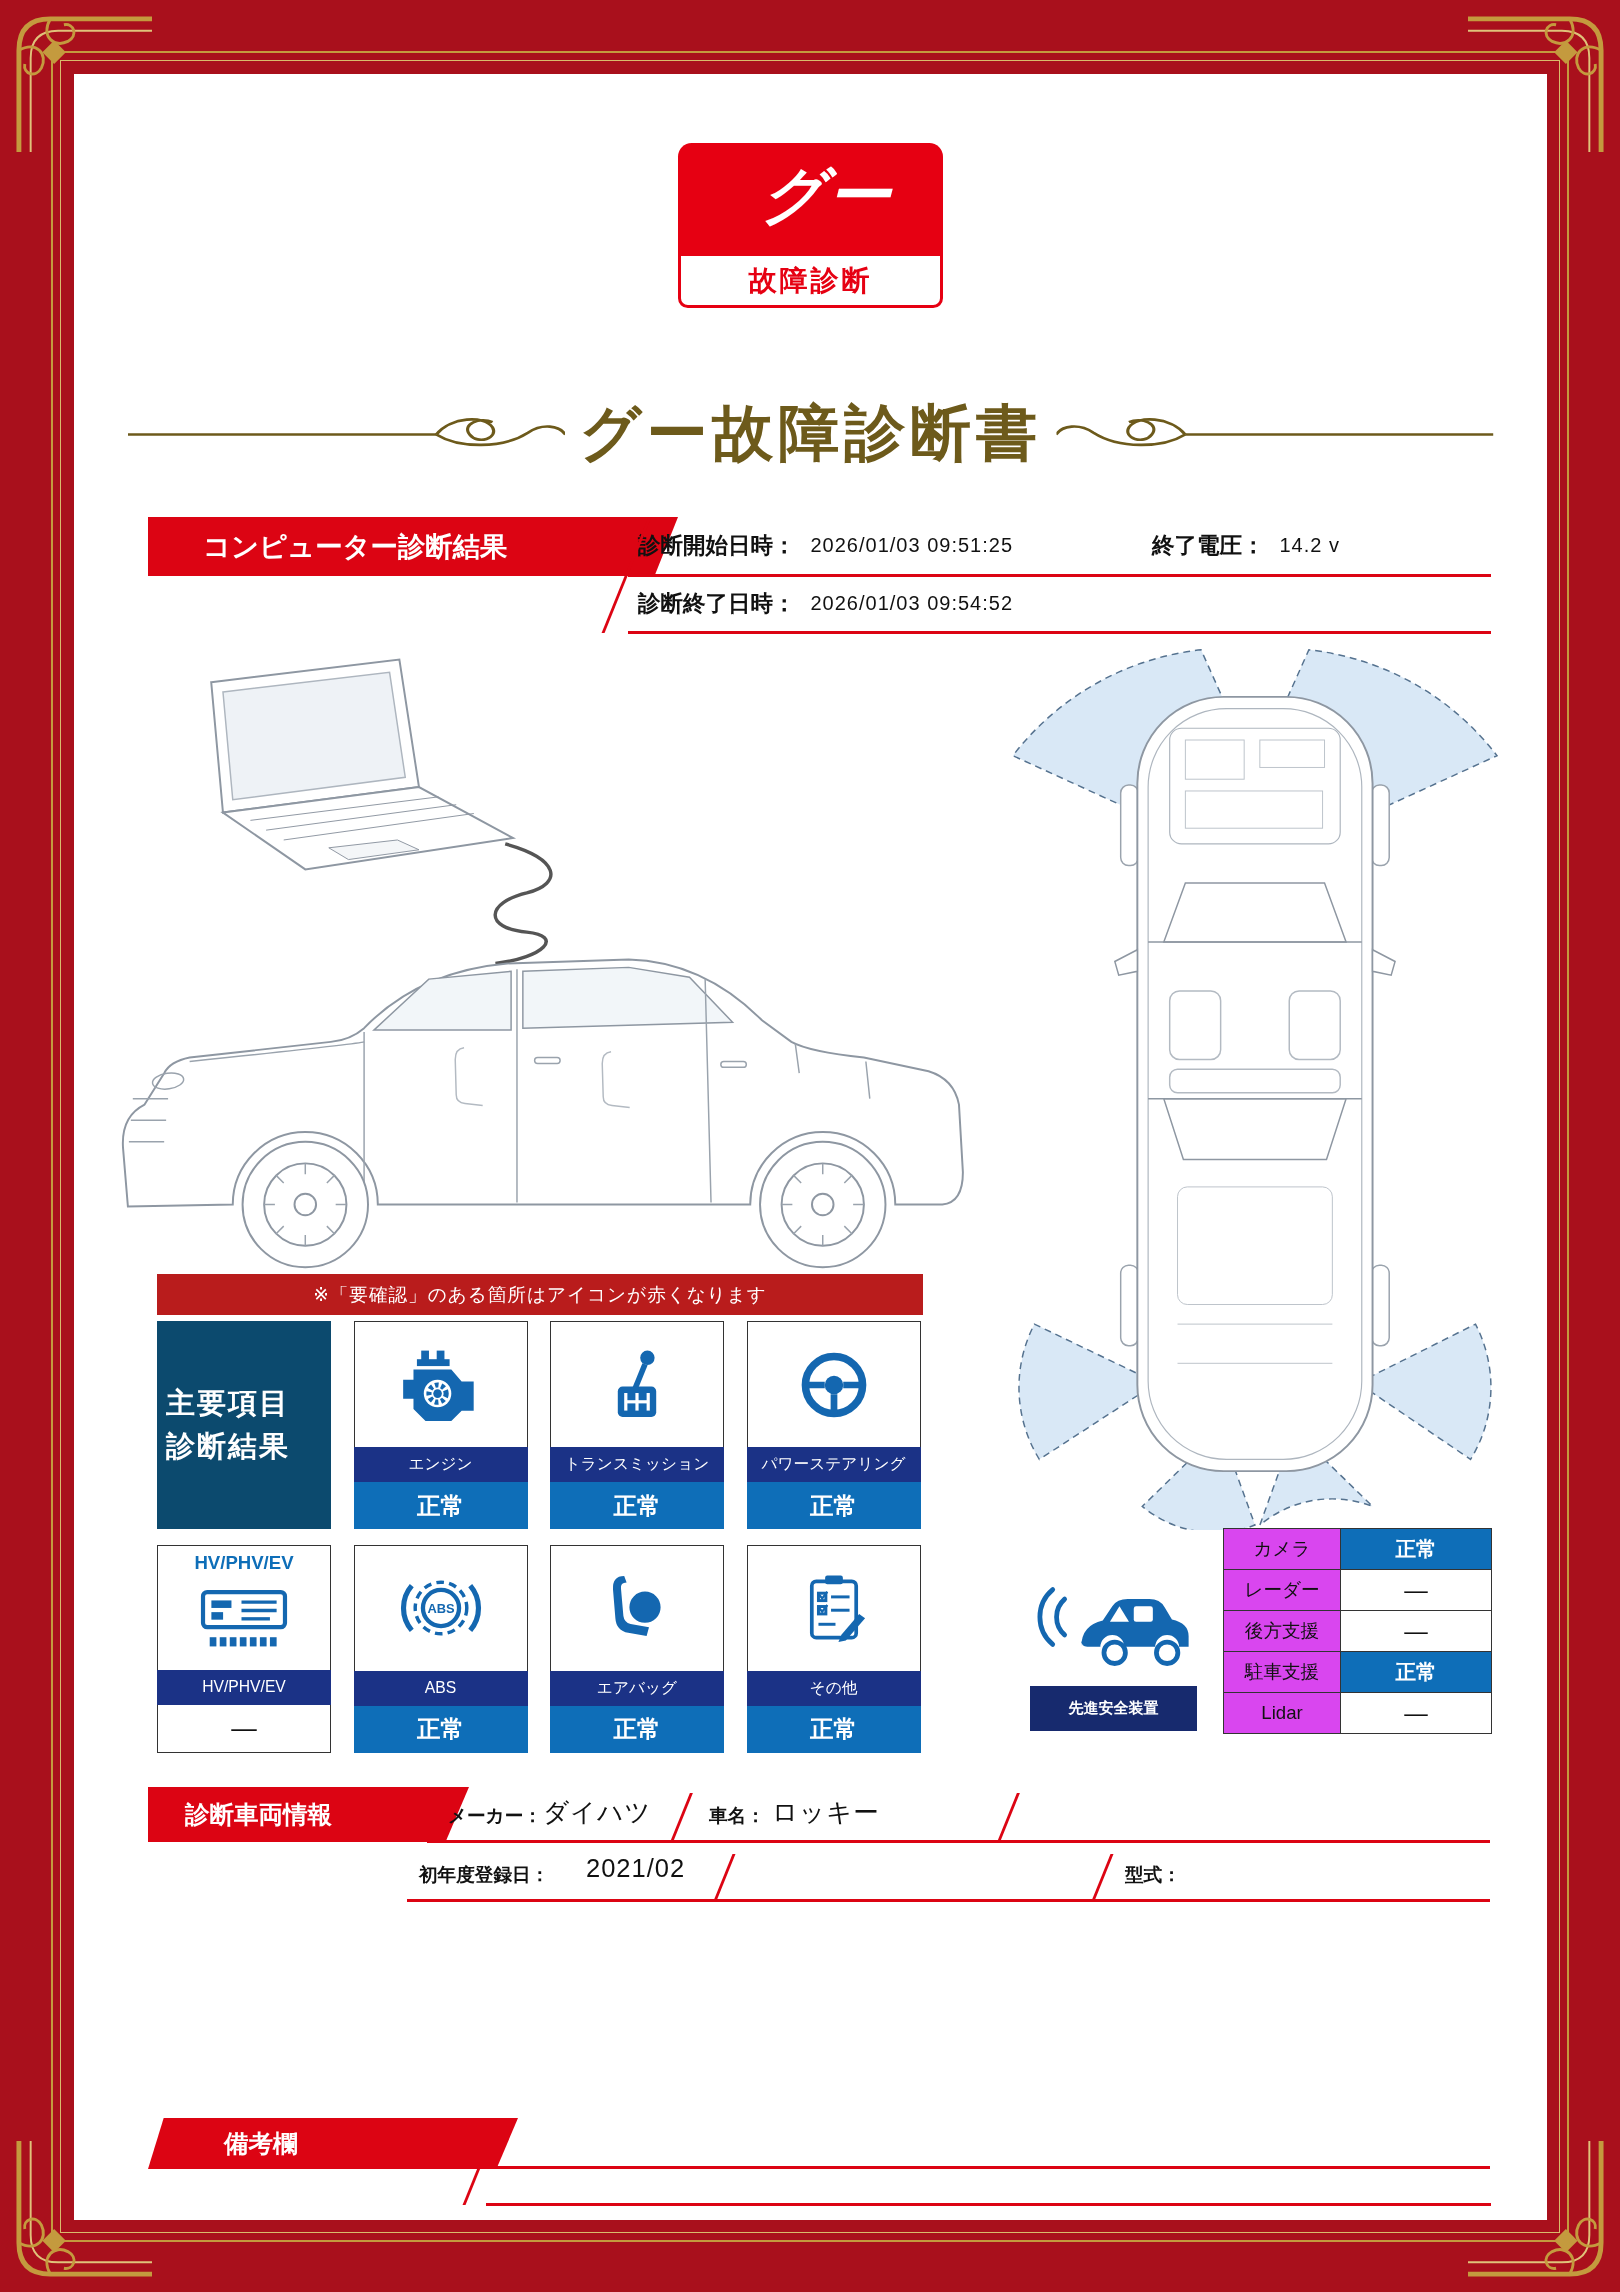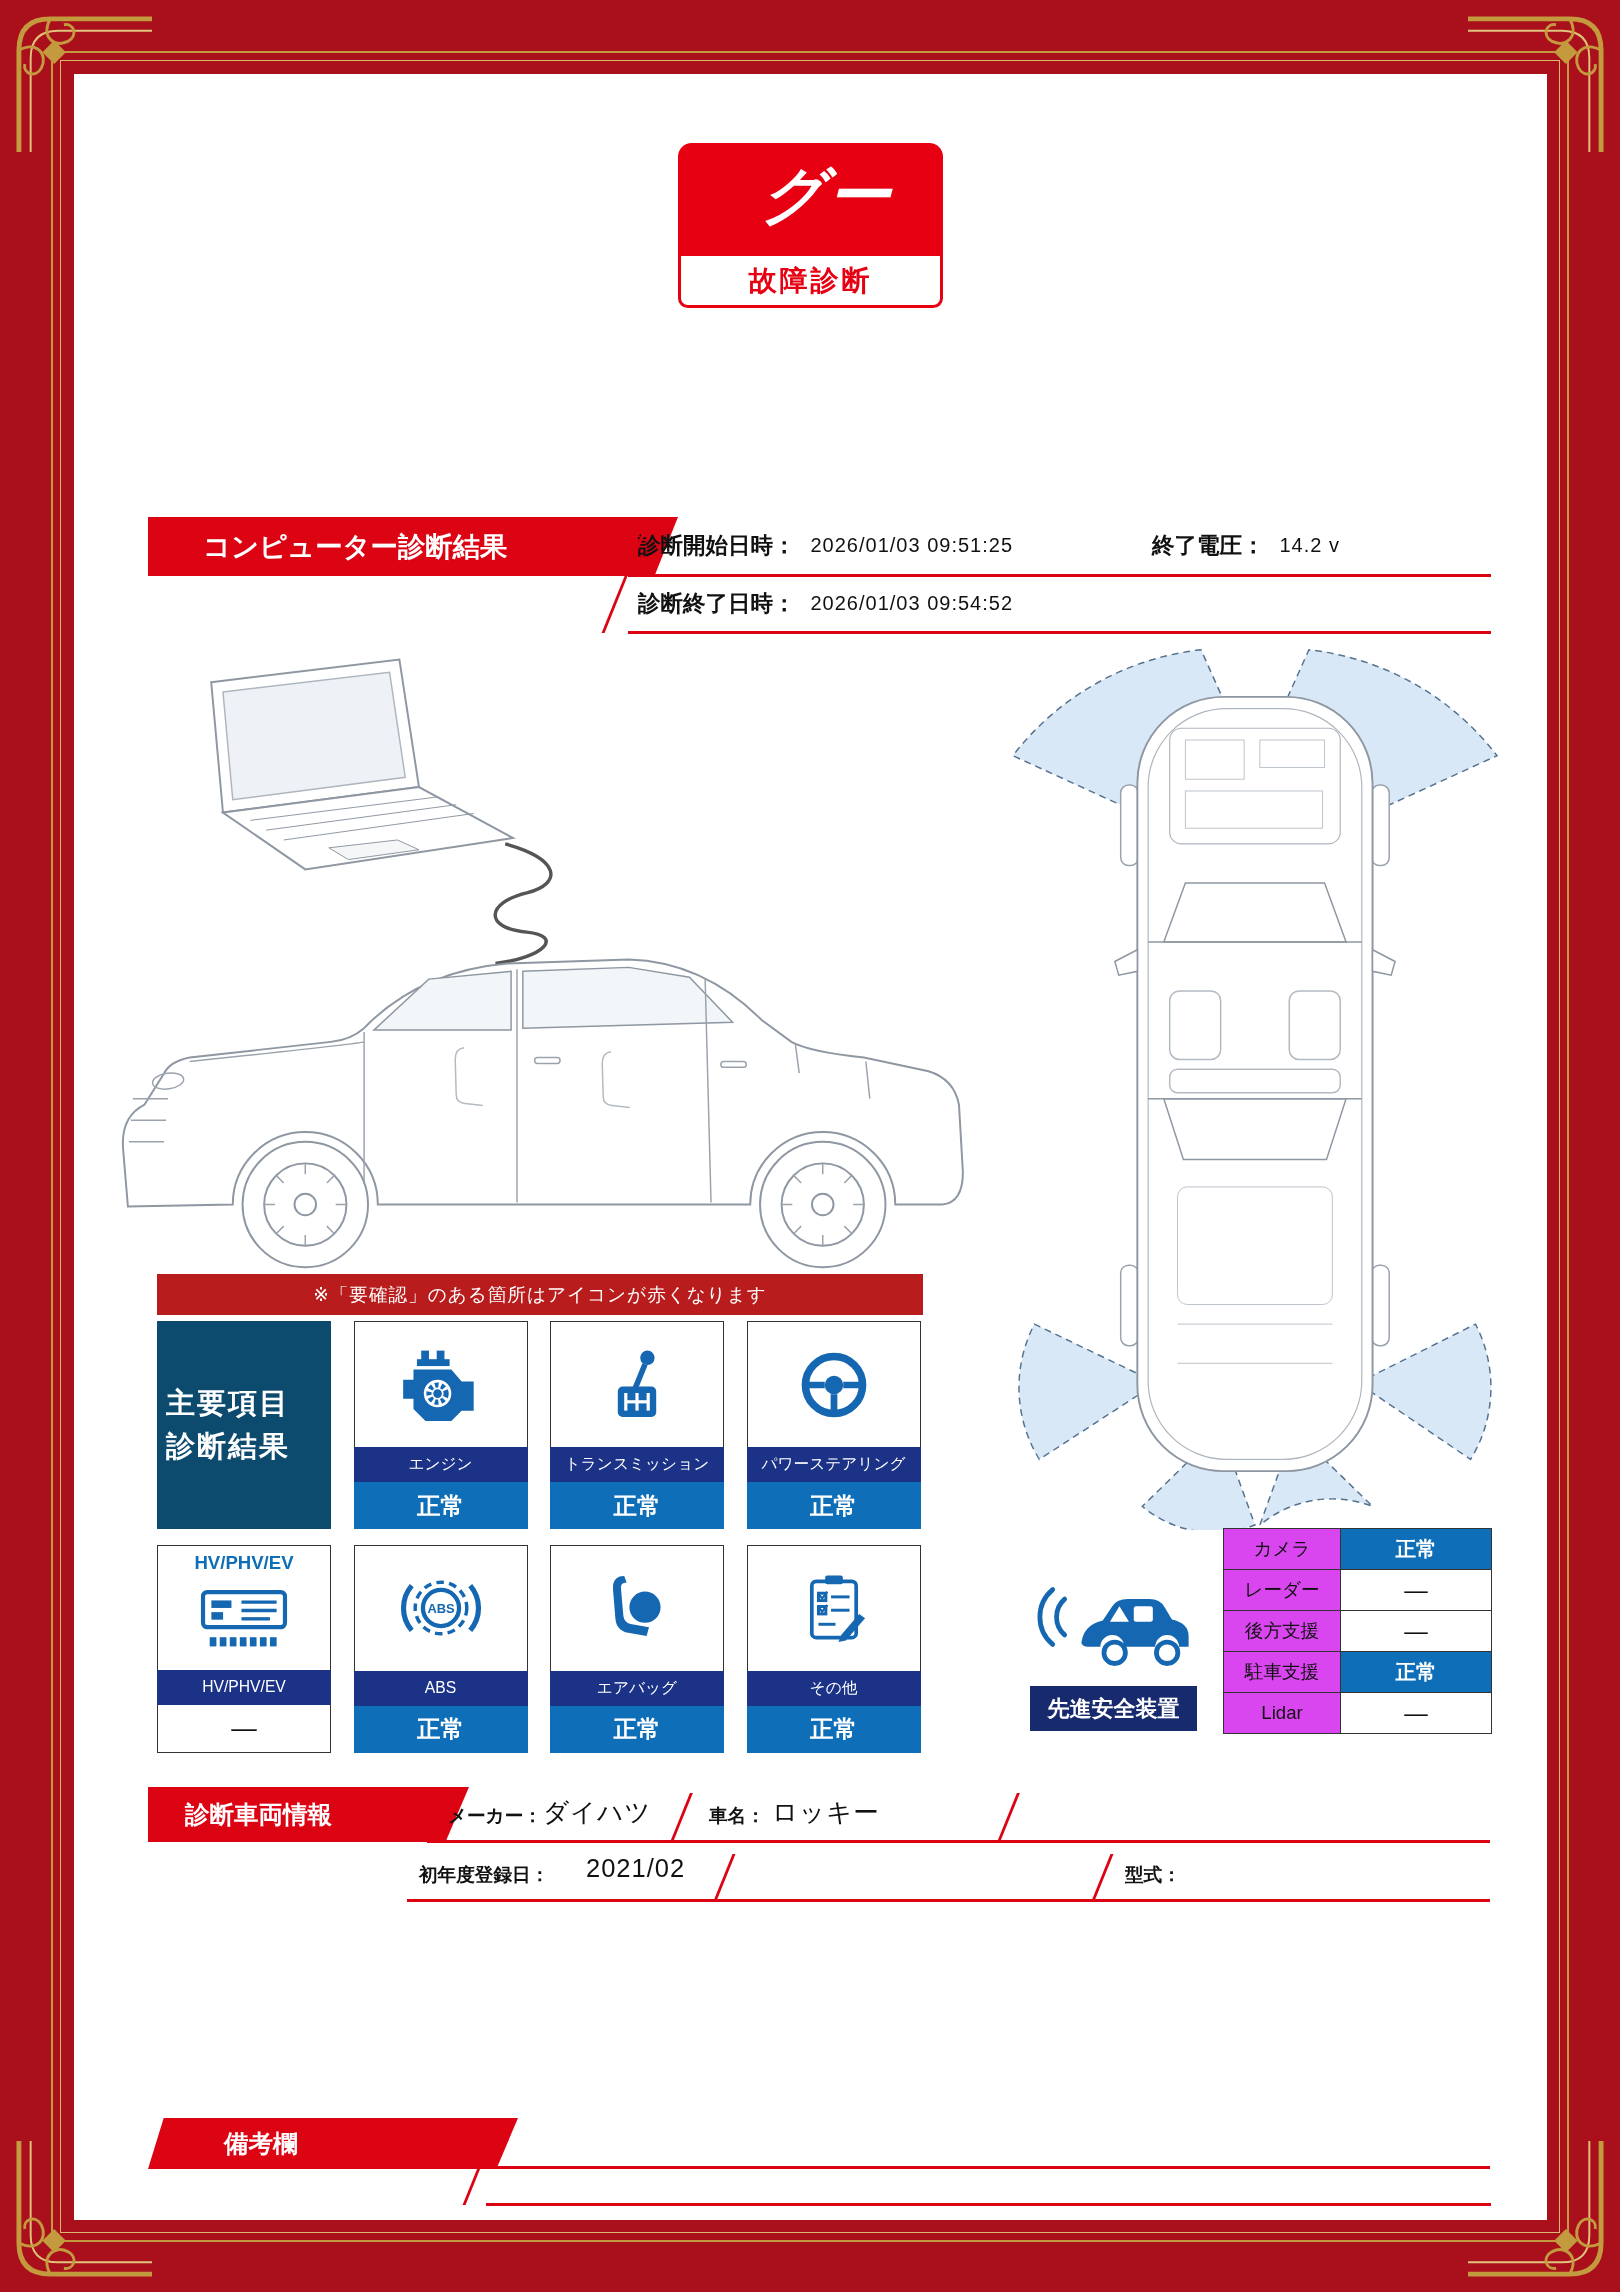--- a/index.html
+++ b/index.html
@@ -61,21 +61,21 @@
   .bar-label{height:35px;background:#1b3286;color:#fff;font-size:15.7px;
     display:flex;align-items:center;justify-content:center;letter-spacing:0;}
   .bar-status{height:47px;display:flex;align-items:center;justify-content:center;
     font-size:23.5px;font-weight:bold;}
   .status.ok{background:#0e6eb8;color:#fff;}
   .status.dash{background:#fff;color:#111;border:1px solid #333;border-top:1px solid #333;font-weight:normal;font-size:25.5px;}
   .bar-status.status.dash{border-top:none;}
   
   .car-box{left:956px;top:1475px;width:167px;height:135px;display:flex;align-items:center;justify-content:center;background:#fff;}
   .safety-label{left:956px;top:1612px;width:167px;height:45px;background:#172a6e;color:#fff;
-    font-size:22px;font-weight:bold;display:flex;align-items:center;justify-content:center;}
+    font-size:15px;font-weight:bold;display:flex;align-items:center;justify-content:center;}
   .safety-table{left:1149px;top:1454px;width:267px;border:1px solid #333;border-bottom:none;}
   .s-row{display:flex;height:40px;border-bottom:1px solid #333;}
   .s-label{width:116px;border-right:1px solid #333;display:flex;align-items:center;justify-content:center;
     font-size:18.6px;color:#111;background:#d946ef;}
   .s-value{flex:1;display:flex;align-items:center;justify-content:center;font-size:20.6px;font-weight:bold;}
   .s-value.status.dash{border:none;font-size:23.5px;}
   
   .v-label{position:absolute;font-size:18.6px;font-weight:bold;color:#111;}
   .v-value{position:absolute;font-size:25.5px;color:#111;letter-spacing:1px;}
   
@@ -129,20 +129,37 @@
 
   <div class="abs logo">
     <div class="logo-red">
       <span class="logo-brand">グー</span>
     </div>
     <div class="logo-white">
       <span class="logo-sub">故障診断</span>
     </div>
   </div>
 
+  <div class="abs title-row">
+    <div class="flourish">
+      <svg viewBox="0 0 420 44" preserveAspectRatio="none">
+        <path d="M0,22 H296" stroke="#6d5a1b" stroke-width="3" fill="none"></path>
+        <path d="M296,22 C310,2 342,0 350,14 C356,26 336,34 328,22 C320,10 338,2 350,8" stroke="#6d5a1b" stroke-width="3" fill="none"></path>
+        <path d="M296,22 C318,38 360,38 384,20 C398,9 414,12 420,22" stroke="#6d5a1b" stroke-width="3" fill="none"></path>
+      </svg>
+    </div>
+    <div class="page-title">グー故障診断書</div>
+    <div class="flourish right">
+      <svg viewBox="0 0 420 44" preserveAspectRatio="none">
+        <path d="M0,22 H296" stroke="#6d5a1b" stroke-width="3" fill="none"></path>
+        <path d="M296,22 C310,2 342,0 350,14 C356,26 336,34 328,22 C320,10 338,2 350,8" stroke="#6d5a1b" stroke-width="3" fill="none"></path>
+        <path d="M296,22 C318,38 360,38 384,20 C398,9 414,12 420,22" stroke="#6d5a1b" stroke-width="3" fill="none"></path>
+      </svg>
+    </div>
+  </div>
 
   <div class="banner slant-r" style="left:74px;top:443px;width:475px;height:59px;font-size:27.4px;padding-left:55px;">コンピューター診断結果</div>
 
   <div class="info-row" style="left:564px;top:443px;height:57px;">
     <span class="info-label">診断開始日時：</span>
     <span class="info-value">2026/01/03 09:51:25</span>
   </div>
   <div class="info-row" style="left:1078px;top:443px;height:57px;">
     <span class="info-label">終了電圧：</span>
     <span class="info-value">14.2 v</span>

